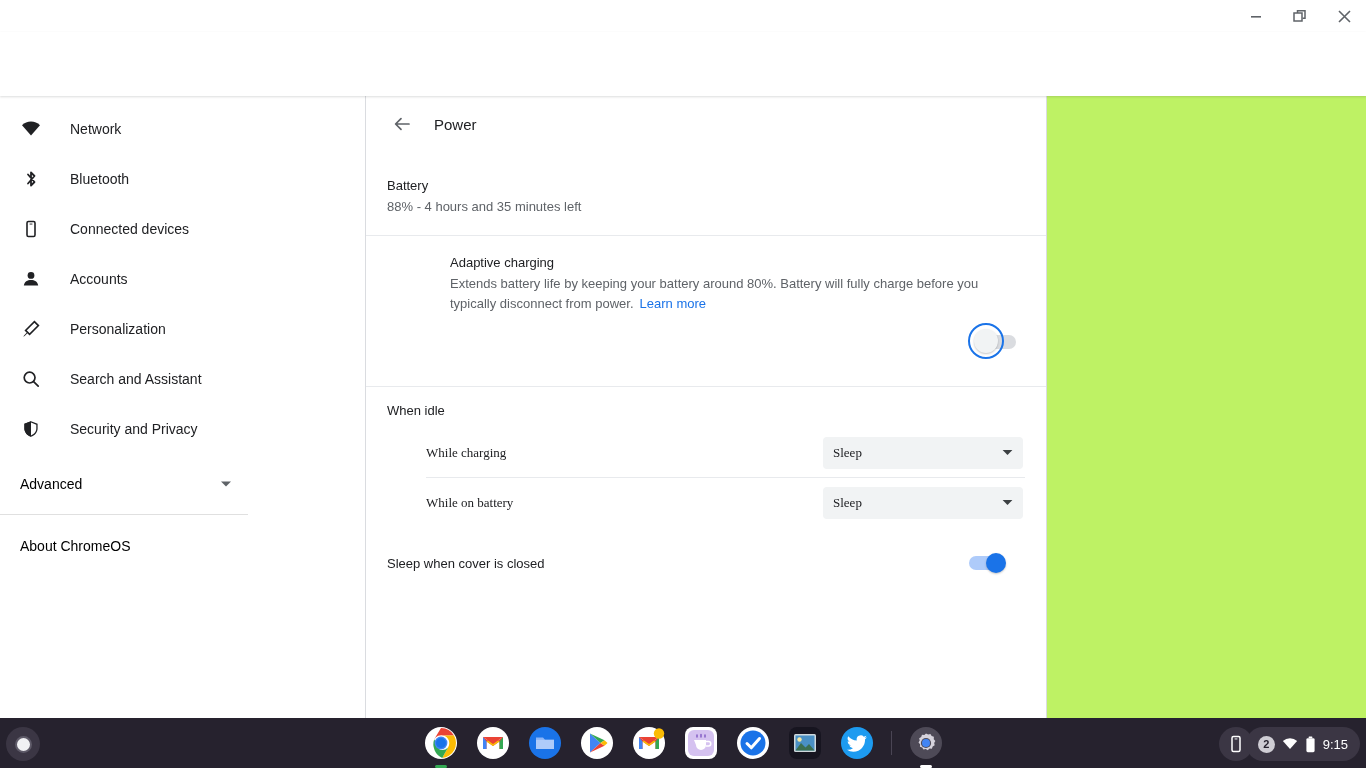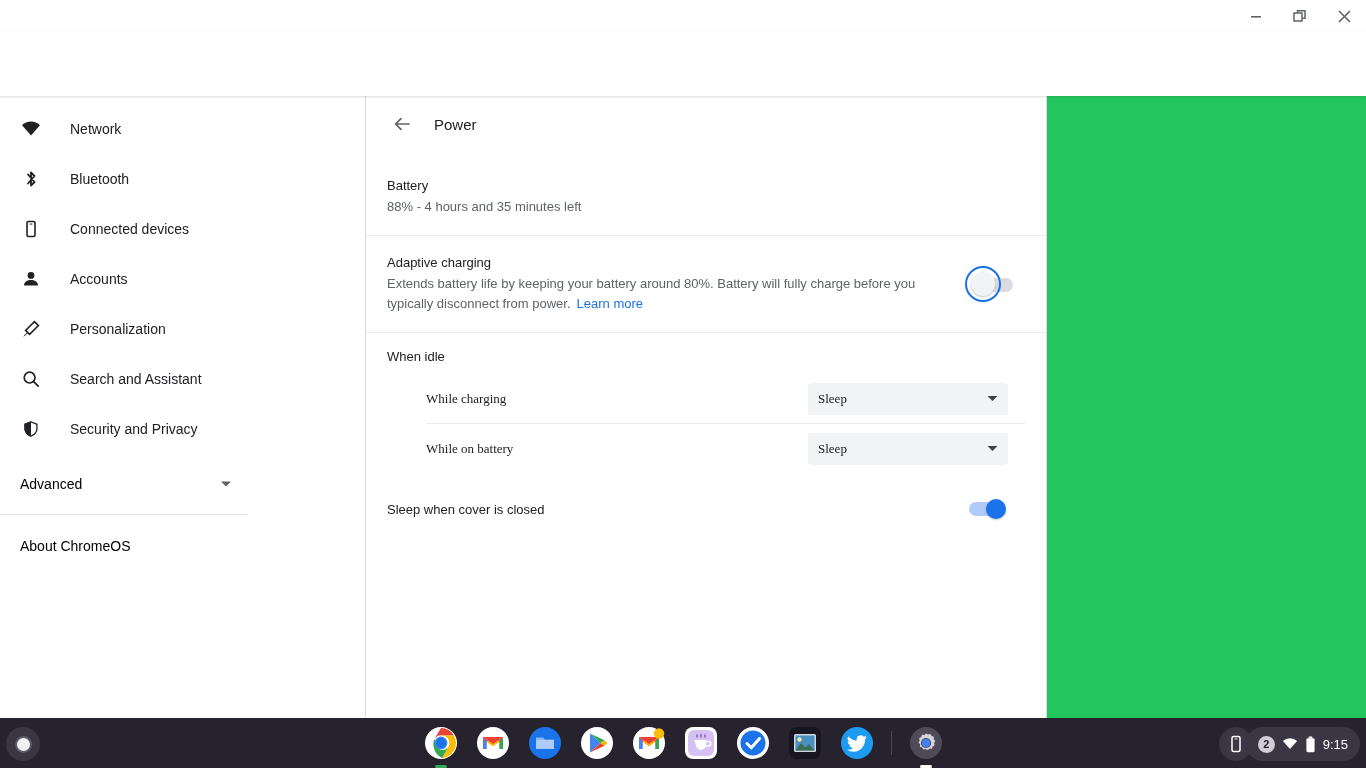--- a/index.html
+++ b/index.html
@@ -52,21 +52,21 @@
   .clear-btn {
     width: 20px; height: 20px; margin-right: 21px; flex: none;
     border-radius: 50%; background: #3c4043;
     display: flex; align-items: center; justify-content: center;
     cursor: pointer;
   }
 
   
   .body-area {
     position: absolute; top: 96px; left: 0; width: 1366px; height: 622px;
-    background: #22c55e;
+    background: #bef264;
   }
 
   
   .sidebar {
     position: absolute; top: 0; left: 0; width: 365px; height: 622px;
     background: #ffffff; padding-top: 8px;
   }
   .nav-item {
     position: relative; height: 50px;
     display: flex; align-items: center;
@@ -116,21 +116,21 @@
   }
   .page-title { margin-left: 16px; font-size: 15px; color: #202124; }
   .sec-divider { height: 1px; background: #e8eaed; margin: 0; }
 
   .battery-sec { padding: 24px 21px 18px 21px; }
   .row-title { font-size: 13px; color: #202124; line-height: 20px; }
   .row-sub { font-size: 13px; color: #5f6368; line-height: 20px; margin-top: 1px; }
 
   .adaptive-sec {
     padding: 17px 21px 18px 21px;
-    display: flex; align-items: center;
+    display: flex; align-items: flex-end; flex-direction: column;
   }
   .adaptive-text { flex: 1; max-width: 575px; }
   .adaptive-desc { font-size: 13px; color: #5f6368; line-height: 20px; margin-top: 1px; }
   .link { color: #1a73e8; text-decoration: none; cursor: pointer; margin-left: 6px; }
 
   
   .toggle-wrap {
     width: 60px; height: 54px; flex: none;
     display: flex; align-items: center; justify-content: center;
     position: relative;
@@ -160,21 +160,21 @@
     height: 49px; margin-left: 39px; font-family: Liberation Serif, serif;
   }
   .idle-row.first { margin-top: 10px; }
   .idle-row-sep { height: 1px; background: #e8eaed; margin-left: 39px; }
   .idle-row-label { flex: 1; font-size: 13px; color: #202124; }
 
   .select {
     width: 200px; height: 32px; background: #f1f3f4;
     border: none; border-radius: 4px;
     display: flex; align-items: center; padding: 0 10px;
-    cursor: pointer; margin-right: 17px;
+    cursor: pointer; margin-right: 2px;
   }
   .select-val { flex: 1; font-size: 13px; color: #202124; }
   .select-caret { color: #3c4043; display: flex; }
 
   .cover-sec {
     display: flex; align-items: center;
     padding: 0 21px; height: 56px; margin-top: 8px;
   }
   .cover-label { flex: 1; font-size: 13px; color: #202124; }
   .toggle-on { position: relative; width: 34px; height: 20px; cursor: pointer; margin-right: 22px; }

